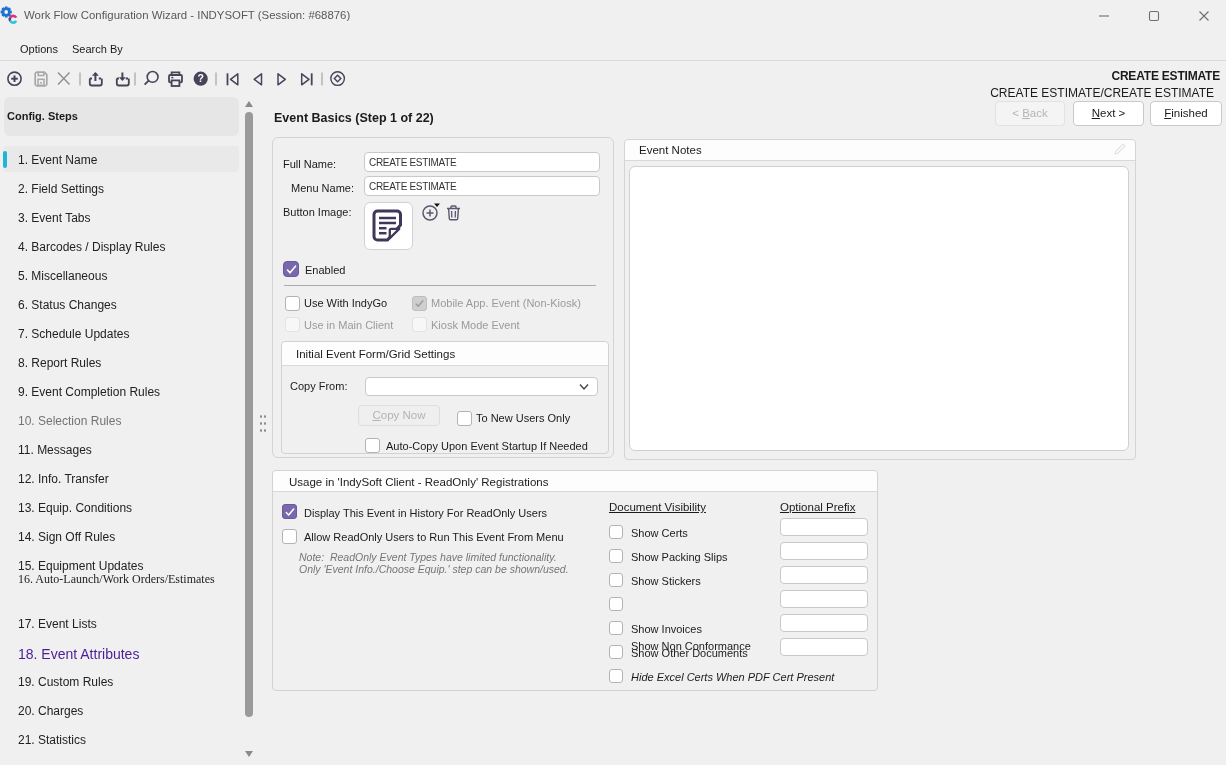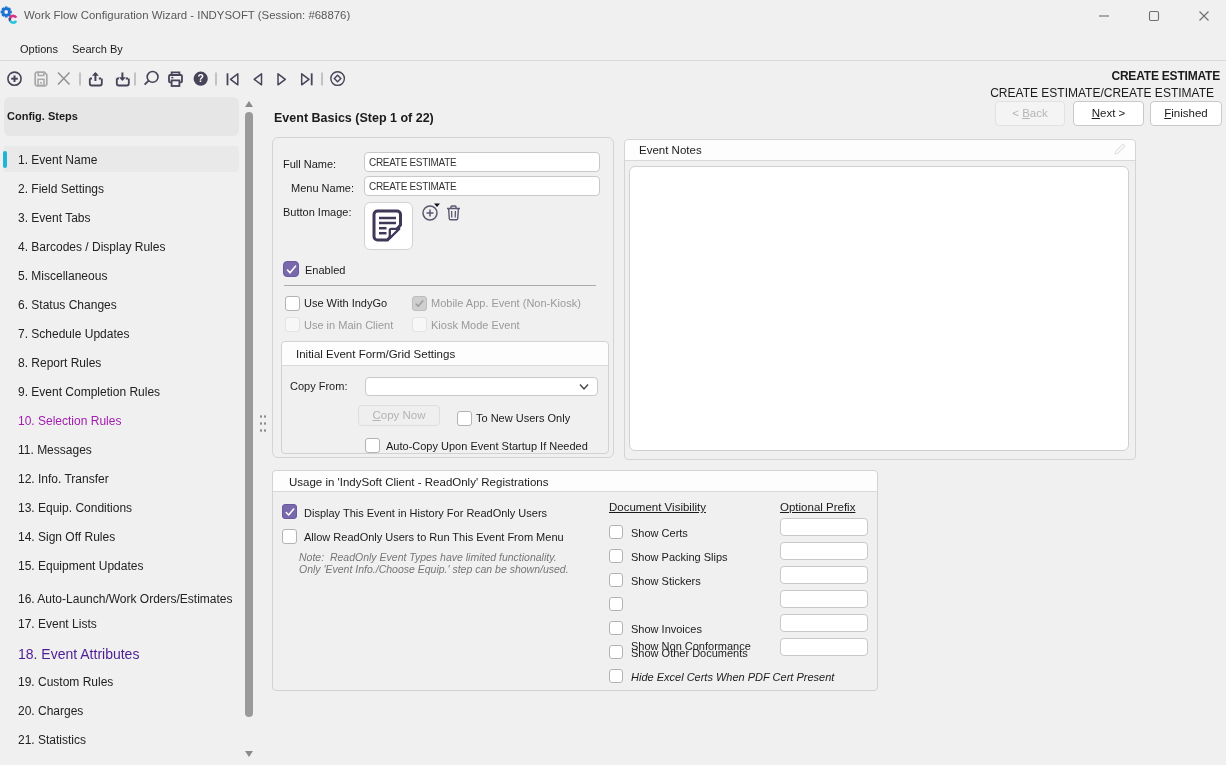--- a/index.html
+++ b/index.html
@@ -142,27 +142,27 @@
 <div id="sidelist">
     <div class="abs" style="left:18px; top:153px; font-size:12px; color:#222; white-space:nowrap;">1. Event Name</div>
     <div class="abs" style="left:18px; top:182px; font-size:12px; color:#222; white-space:nowrap;">2. Field Settings</div>
     <div class="abs" style="left:18px; top:211px; font-size:12px; color:#222; white-space:nowrap;">3. Event Tabs</div>
     <div class="abs" style="left:18px; top:240px; font-size:12px; color:#222; white-space:nowrap;">4. Barcodes / Display Rules</div>
     <div class="abs" style="left:18px; top:269px; font-size:12px; color:#222; white-space:nowrap;">5. Miscellaneous</div>
     <div class="abs" style="left:18px; top:298px; font-size:12px; color:#222; white-space:nowrap;">6. Status Changes</div>
     <div class="abs" style="left:18px; top:327px; font-size:12px; color:#222; white-space:nowrap;">7. Schedule Updates</div>
     <div class="abs" style="left:18px; top:356px; font-size:12px; color:#222; white-space:nowrap;">8. Report Rules</div>
     <div class="abs" style="left:18px; top:385px; font-size:12px; color:#222; white-space:nowrap;">9. Event Completion Rules</div>
-    <div class="abs" style="left:18px; top:414px; font-size:12px; color:#a21caf; white-space:nowrap;">10. Selection Rules</div>
+    <div class="abs" style="left:18px; top:414px; font-size:12px; color:#737373; white-space:nowrap;">10. Selection Rules</div>
     <div class="abs" style="left:18px; top:443px; font-size:12px; color:#222; white-space:nowrap;">11. Messages</div>
     <div class="abs" style="left:18px; top:472px; font-size:12px; color:#222; white-space:nowrap;">12. Info. Transfer</div>
     <div class="abs" style="left:18px; top:501px; font-size:12px; color:#222; white-space:nowrap;">13. Equip. Conditions</div>
     <div class="abs" style="left:18px; top:530px; font-size:12px; color:#222; white-space:nowrap;">14. Sign Off Rules</div>
     <div class="abs" style="left:18px; top:559px; font-size:12px; color:#222; white-space:nowrap;">15. Equipment Updates</div>
-    <div class="abs" style="left:18px; top:592px; font-size:12px; color:#222; white-space:nowrap;">16. Auto-Launch/Work Orders/Estimates</div>
+    <div class="abs" style="left:18px; top:572px; font-size:12px; color:#222; white-space:nowrap;font-family:Liberation Serif, serif;">16. Auto-Launch/Work Orders/Estimates</div>
     <div class="abs" style="left:18px; top:617px; font-size:12px; color:#222; white-space:nowrap;">17. Event Lists</div>
     <div class="abs" style="left:18px; top:646px; font-size:14px; color:#4c1d95; white-space:nowrap;">18. Event Attributes</div>
     <div class="abs" style="left:18px; top:675px; font-size:12px; color:#222; white-space:nowrap;">19. Custom Rules</div>
     <div class="abs" style="left:18px; top:704px; font-size:12px; color:#222; white-space:nowrap;">20. Charges</div>
     <div class="abs" style="left:18px; top:733px; font-size:12px; color:#222; white-space:nowrap;">21. Statistics</div>
   </div>
 
 <div class="abs" style="left:245px; top:101px; width:0; height:0; border-left:4px solid transparent; border-right:4px solid transparent; border-bottom:6px solid #8a8a8a;"></div>
 <div class="abs" style="left:245px; top:112px; width:8px; height:605px; background:#9a9a9a; border-radius:4px;"></div>
 <div class="abs" style="left:245px; top:751px; width:0; height:0; border-left:4px solid transparent; border-right:4px solid transparent; border-top:6px solid #8a8a8a;"></div>

